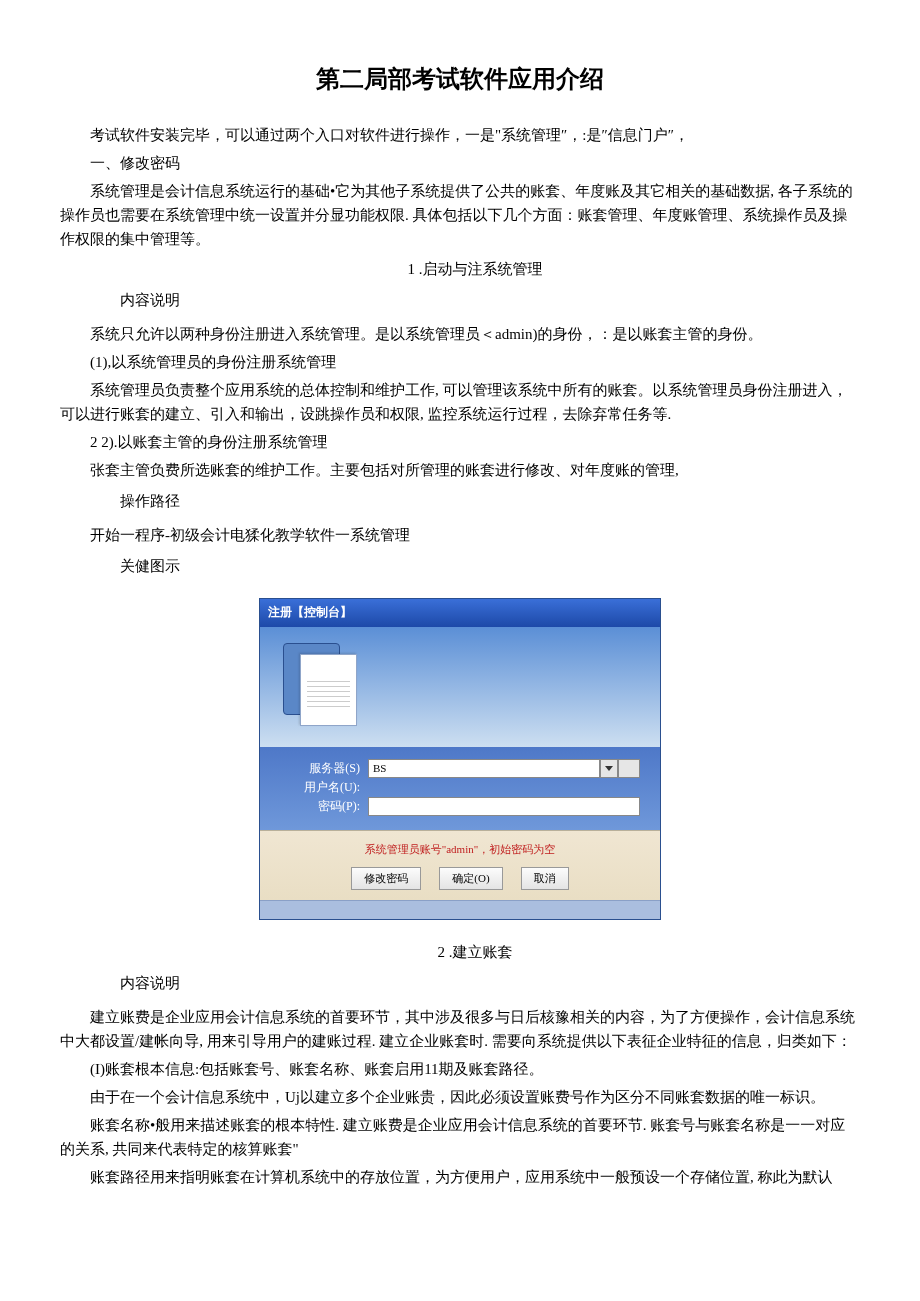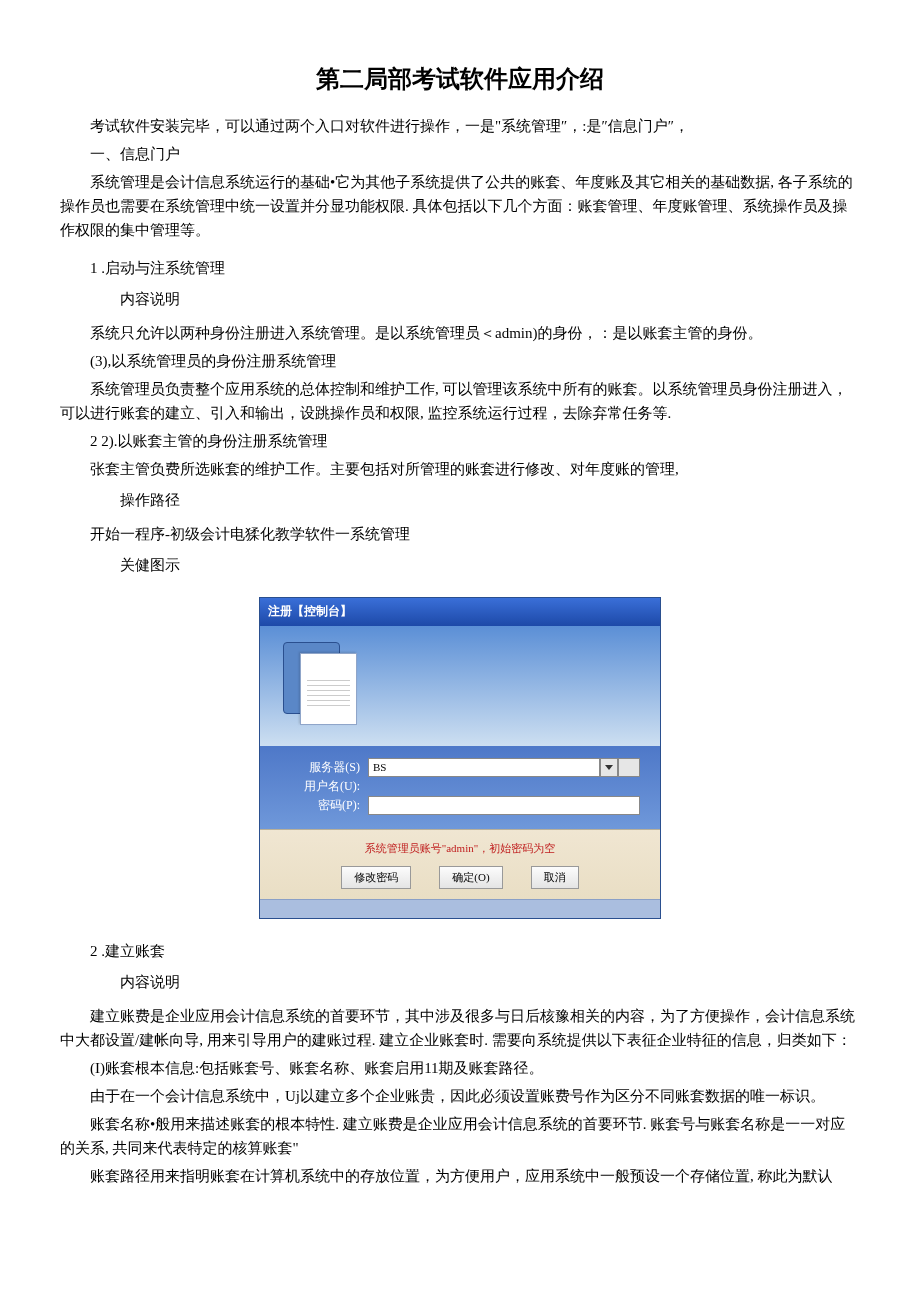--- a/index.html
+++ b/index.html
@@ -11,29 +11,30 @@
     color: #000;
     background: #fff;
     width: 920px;
     box-sizing: border-box;
   }
   h1 {
     font-family: "SimHei", "黑体", sans-serif;
     font-size: 24px;
     font-weight: bold;
     text-align: center;
-    margin: 10px 0 16px 0;
+    margin: 10px 0 25px 0;
   }
   p {
     margin: 4px 0;
     text-indent: 2em;
   }
   .sec-num {
     text-indent: 2em;
-    margin-top: 14px;
+    margin-top: 6px;
+    text-align: center;
   }
   .sub-title {
     text-indent: 4em;
     margin-top: 7px;
     margin-bottom: 10px;
   }
   .dialog-wrap {
     display: flex;
     justify-content: center;
     margin: 20px 0;
@@ -153,49 +154,49 @@
     border-top: 1px solid #b9b09a;
   }
   .hint {
     color: #c02020;
     font-size: 11px;
     margin-bottom: 8px;
   }
   .btn-row {
     display: flex;
     justify-content: center;
-    gap: 28px;
+    gap: 18px;
   }
   .fake-btn {
     background: linear-gradient(#fcfcfc, #e4e4e4);
     border: 1px solid #999;
     padding: 2px 12px;
     font-size: 11px;
     color: #000;
   }
   .dialog-footer {
     height: 18px;
     background: #aabedf;
     border-top: 1px solid #8aa0c7;
   }
 </style>
 </head>
 <body>
 
 <h1>第二局部考试软件应用介绍</h1>
 
 <p>考试软件安装完毕，可以通过两个入口对软件进行操作，一是"系统管理″，:是″信息门户″，</p>
-<p>一、信息门户</p>
+<p>一、修改密码</p>
 <p>系统管理是会计信息系统运行的基础•它为其他子系统提供了公共的账套、年度账及其它相关的基础数据, 各子系统的操作员也需要在系统管理中统一设置并分显功能权限. 具体包括以下几个方面：账套管理、年度账管理、系统操作员及操作权限的集中管理等。</p>
 
 <p class="sec-num">1 .启动与注系统管理</p>
 <p class="sub-title">内容说明</p>
 
 <p>系统只允许以两种身份注册进入系统管理。是以系统管理员＜admin)的身份，：是以账套主管的身份。</p>
-<p>(3),以系统管理员的身份注册系统管理</p>
+<p>(1),以系统管理员的身份注册系统管理</p>
 <p>系统管理员负责整个应用系统的总体控制和维护工作, 可以管理该系统中所有的账套。以系统管理员身份注册进入，可以进行账套的建立、引入和输出，设跳操作员和权限, 监控系统运行过程，去除弃常任务等.</p>
 <p>2  2).以账套主管的身份注册系统管理</p>
 <p>张套主管负费所选账套的维护工作。主要包括对所管理的账套进行修改、对年度账的管理,</p>
 
 <p class="sub-title">操作路径</p>
 <p>开始一程序-初级会计电猱化教学软件一系统管理</p>
 
 <p class="sub-title">关健图示</p>
 
 <div class="dialog-wrap">

